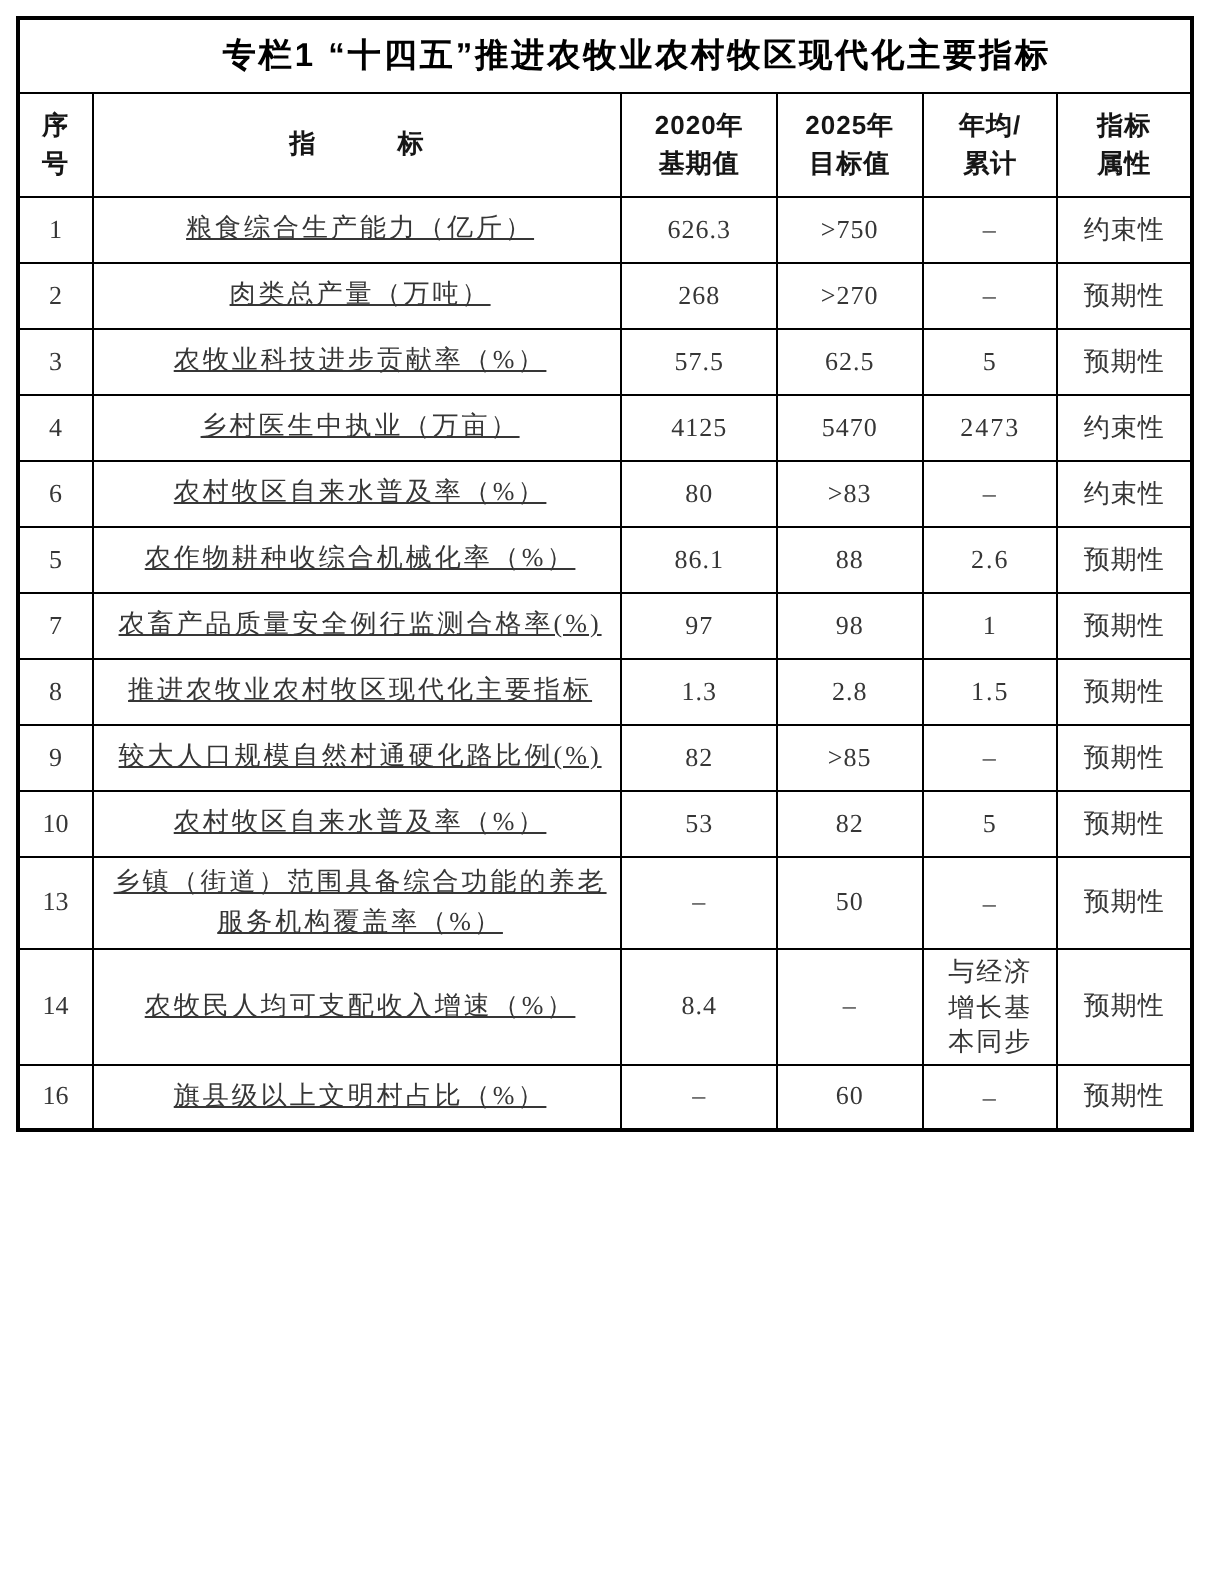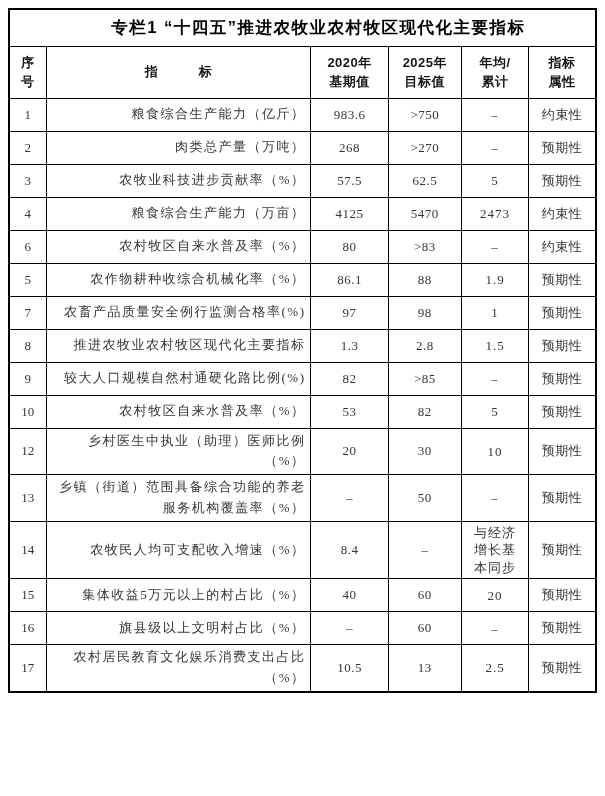--- a/index.html
+++ b/index.html
@@ -46,25 +46,26 @@
     font-size: 13px;
     color: #161616;
     text-align: center;
     white-space: pre-line;
     line-height: 1.5;
     letter-spacing: 0.5px;
   }
   .data-row td { font-size: 13px; height: 33px; }
   td.num { text-align: center; }
   td.ind {
-    text-align: right;
+    text-align: center;
     padding-left: 8px;
     padding-right: 5px;
     letter-spacing: 1.5px;
     line-height: 1.6;
+    text-decoration: underline;
   }
   td.val { text-align: center; letter-spacing: 0.5px; }
   td.annual {
     white-space: pre-line;
     line-height: 1.35;
     padding-left: 6px;
     padding-right: 6px;
     letter-spacing: 1px;
   }
 </style>
@@ -96,21 +97,21 @@
         <th>年均/
 累计</th>
         <th>指标
 属性</th>
       </tr>
     </thead>
     <tbody id="tbody">
   <tr class="data-row">
     <td class="num">1</td>
     <td class="ind">粮食综合生产能力（亿斤）</td>
-    <td class="val">983.6</td>
+    <td class="val">626.3</td>
     <td class="val">&gt;750</td>
     <td class="val annual">–</td>
     <td class="val">约束性</td>
   </tr>
 
   <tr class="data-row">
     <td class="num">2</td>
     <td class="ind">肉类总产量（万吨）</td>
     <td class="val">268</td>
     <td class="val">&gt;270</td>
@@ -122,42 +123,42 @@
     <td class="num">3</td>
     <td class="ind">农牧业科技进步贡献率（%）</td>
     <td class="val">57.5</td>
     <td class="val">62.5</td>
     <td class="val annual">5</td>
     <td class="val">预期性</td>
   </tr>
 
   <tr class="data-row">
     <td class="num">4</td>
-    <td class="ind">粮食综合生产能力（万亩）</td>
+    <td class="ind">乡村医生中执业（万亩）</td>
     <td class="val">4125</td>
     <td class="val">5470</td>
     <td class="val annual">2473</td>
     <td class="val">约束性</td>
   </tr>
 
   <tr class="data-row">
     <td class="num">6</td>
     <td class="ind">农村牧区自来水普及率（%）</td>
     <td class="val">80</td>
     <td class="val">&gt;83</td>
     <td class="val annual">–</td>
     <td class="val">约束性</td>
   </tr>
 
   <tr class="data-row">
     <td class="num">5</td>
     <td class="ind">农作物耕种收综合机械化率（%）</td>
     <td class="val">86.1</td>
     <td class="val">88</td>
-    <td class="val annual">1.9</td>
+    <td class="val annual">2.6</td>
     <td class="val">预期性</td>
   </tr>
 
   <tr class="data-row">
     <td class="num">7</td>
     <td class="ind">农畜产品质量安全例行监测合格率(%)</td>
     <td class="val">97</td>
     <td class="val">98</td>
     <td class="val annual">1</td>
     <td class="val">预期性</td>
@@ -184,68 +185,44 @@
   <tr class="data-row">
     <td class="num">10</td>
     <td class="ind">农村牧区自来水普及率（%）</td>
     <td class="val">53</td>
     <td class="val">82</td>
     <td class="val annual">5</td>
     <td class="val">预期性</td>
   </tr>
 
 
-  <tr class="data-row">
-    <td class="num">12</td>
-    <td class="ind">乡村医生中执业（助理）医师比例（%）</td>
-    <td class="val">20</td>
-    <td class="val">30</td>
-    <td class="val annual">10</td>
-    <td class="val">预期性</td>
-  </tr>
 
   <tr class="data-row">
     <td class="num">13</td>
     <td class="ind">乡镇（街道）范围具备综合功能的养老服务机构覆盖率（%）</td>
     <td class="val">–</td>
     <td class="val">50</td>
     <td class="val annual">–</td>
     <td class="val">预期性</td>
   </tr>
 
   <tr class="data-row">
     <td class="num">14</td>
     <td class="ind">农牧民人均可支配收入增速（%）</td>
     <td class="val">8.4</td>
     <td class="val">–</td>
     <td class="val annual">与经济增长基本同步</td>
     <td class="val">预期性</td>
   </tr>
 
-  <tr class="data-row">
-    <td class="num">15</td>
-    <td class="ind">集体收益5万元以上的村占比（%）</td>
-    <td class="val">40</td>
-    <td class="val">60</td>
-    <td class="val annual">20</td>
-    <td class="val">预期性</td>
-  </tr>
 
   <tr class="data-row">
     <td class="num">16</td>
     <td class="ind">旗县级以上文明村占比（%）</td>
     <td class="val">–</td>
     <td class="val">60</td>
     <td class="val annual">–</td>
     <td class="val">预期性</td>
   </tr>
 
-  <tr class="data-row">
-    <td class="num">17</td>
-    <td class="ind">农村居民教育文化娱乐消费支出占比（%）</td>
-    <td class="val">10.5</td>
-    <td class="val">13</td>
-    <td class="val annual">2.5</td>
-    <td class="val">预期性</td>
-  </tr>
 </tbody>
   </table>
 </div>
 
 </body></html>

